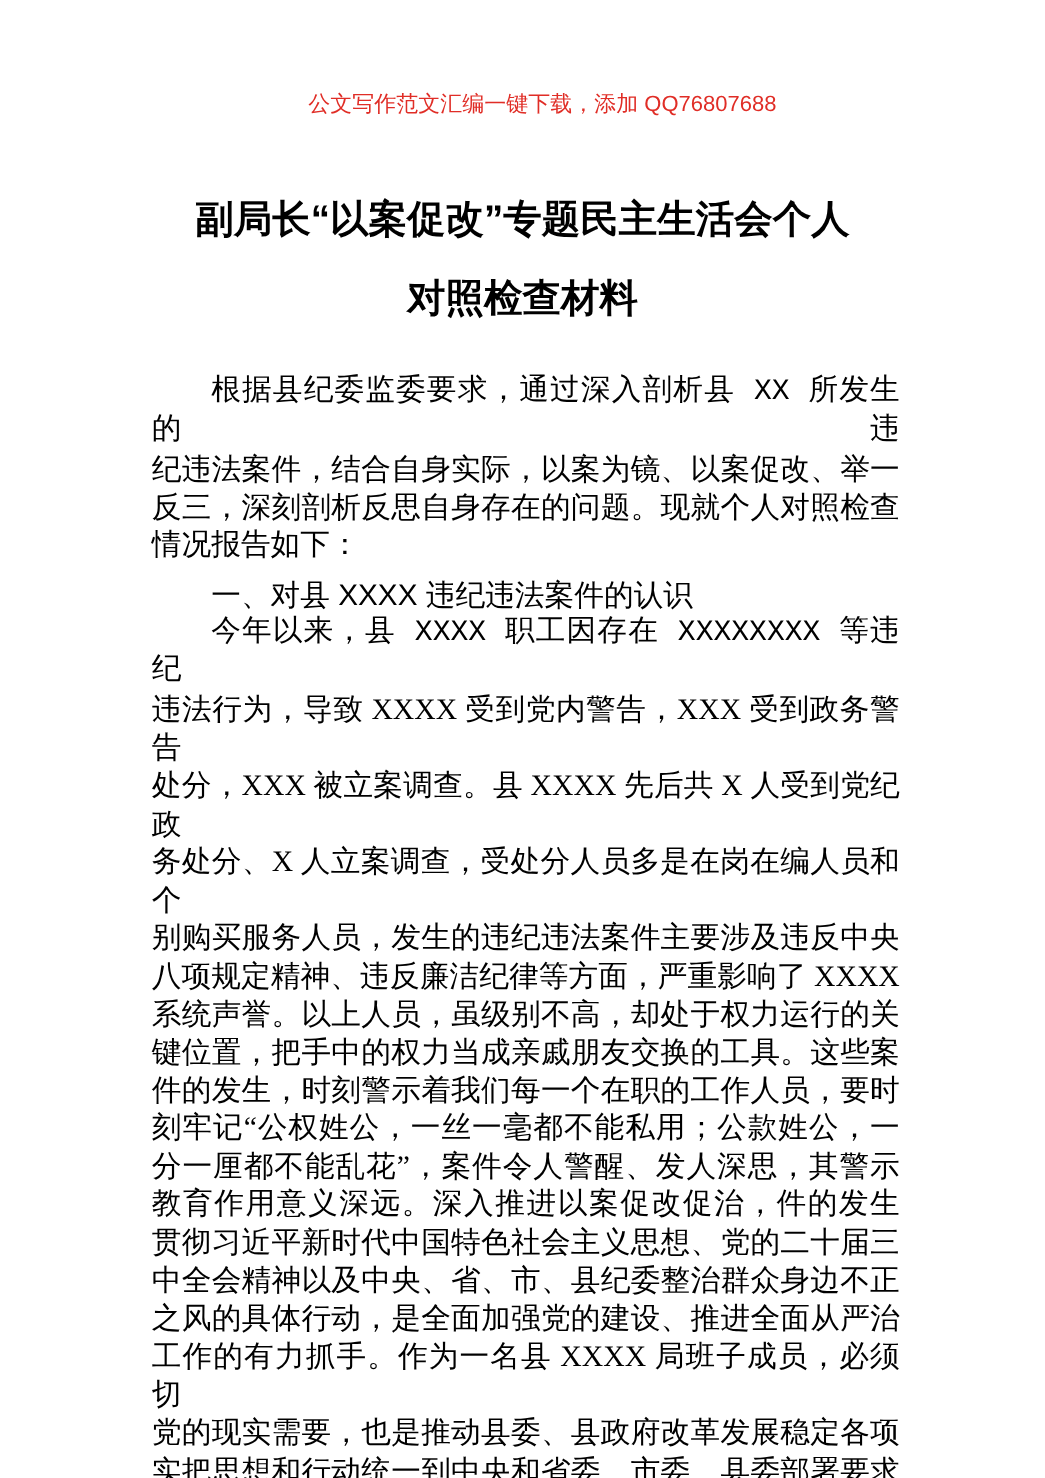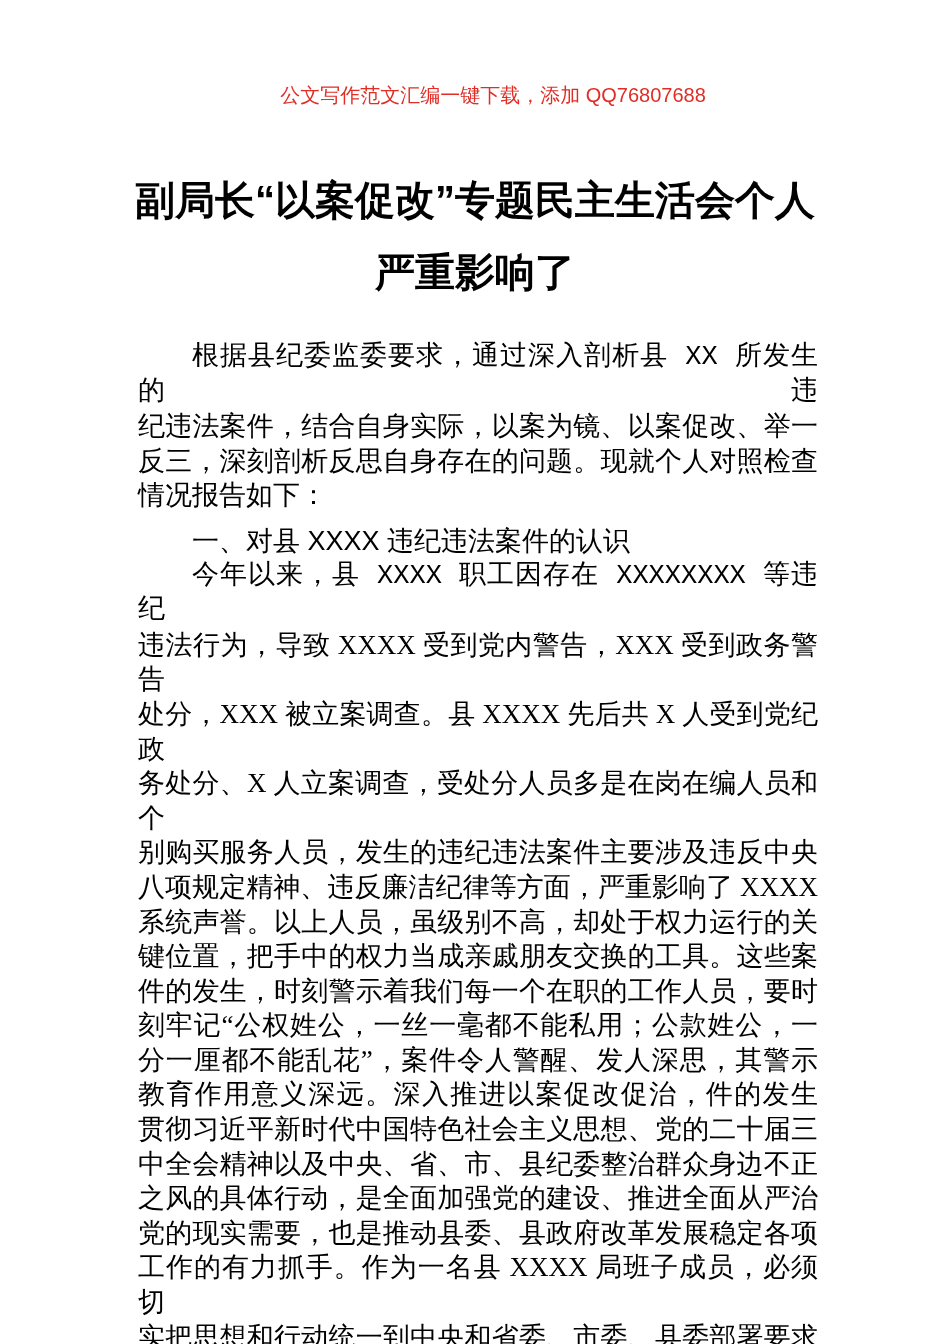--- a/index.html
+++ b/index.html
@@ -29,21 +29,21 @@
     line-height: 26px;
     font-family: "Liberation Sans", "DejaVu Sans", sans-serif;
   }
   .title {
     position: absolute;
     top: 164px;
     left: 0;
     width: 100%;
     margin: 0;
     text-align: center;
-    font-size: 40px;
+    font-size: 35px;
     line-height: 72px;
     font-weight: bold;
     font-family: "Liberation Sans", "DejaVu Sans", sans-serif;
   }
   .title .tline { display: block; }
   .content {
     position: absolute;
     top: 340px;
     left: 138px;
     width: 680px;
@@ -66,21 +66,21 @@
   }
 </style>
 </head>
 <body>
 
 <div class="page" style="background: rgb(255, 255, 255);">
   <div class="notice" style="color: rgb(224, 45, 38);">公文写作范文汇编一键下载，添加 QQ76807688</div>
 
   <h1 class="title">
     <span class="tline">副局长“以案促改”专题民主生活会个人</span>
-    <span class="tline">严重影响了</span>
+    <span class="tline">对照检查材料</span>
   </h1>
 
   <div class="content" style="color: rgb(0, 0, 0);">
       <div class="para para">
         <div class="line first fill">根据县纪委监委要求，通过深入剖析县 XX 所发生的违</div>
         <div class="line fill">纪违法案件，结合自身实际，以案为镜、以案促改、举一</div>
         <div class="line fill">反三，深刻剖析反思自身存在的问题。现就个人对照检查</div>
         <div class="line">情况报告如下：</div>
       </div>
       <div class="para heading">
@@ -95,19 +95,19 @@
         <div class="line fill">八项规定精神、违反廉洁纪律等方面，严重影响了 XXXX</div>
         <div class="line fill">系统声誉。以上人员，虽级别不高，却处于权力运行的关</div>
         <div class="line fill">键位置，把手中的权力当成亲戚朋友交换的工具。这些案</div>
         <div class="line fill">件的发生，时刻警示着我们每一个在职的工作人员，要时</div>
         <div class="line fill">刻牢记“公权姓公，一丝一毫都不能私用；公款姓公，一</div>
         <div class="line fill">分一厘都不能乱花”，案件令人警醒、发人深思，其警示</div>
         <div class="line fill">教育作用意义深远。深入推进以案促改促治，件的发生</div>
         <div class="line fill">贯彻习近平新时代中国特色社会主义思想、党的二十届三</div>
         <div class="line fill">中全会精神以及中央、省、市、县纪委整治群众身边不正</div>
         <div class="line fill">之风的具体行动，是全面加强党的建设、推进全面从严治</div>
+        <div class="line fill">工作的有力抓手。作为一名县 XXXX 局班子成员，必须切</div>
         <div class="line fill">党的现实需要，也是推动县委、县政府改革发展稳定各项</div>
-        <div class="line fill">工作的有力抓手。作为一名县 XXXX 局班子成员，必须切</div>
         <div class="line fill">实把思想和行动统一到中央和省委、市委、县委部署要求</div>
         <div class="line fill">上来，推动全面从严治党向纵深发展，严格履行分管联系</div>
       </div>
     </div>
 </div>
 
 </body></html>

